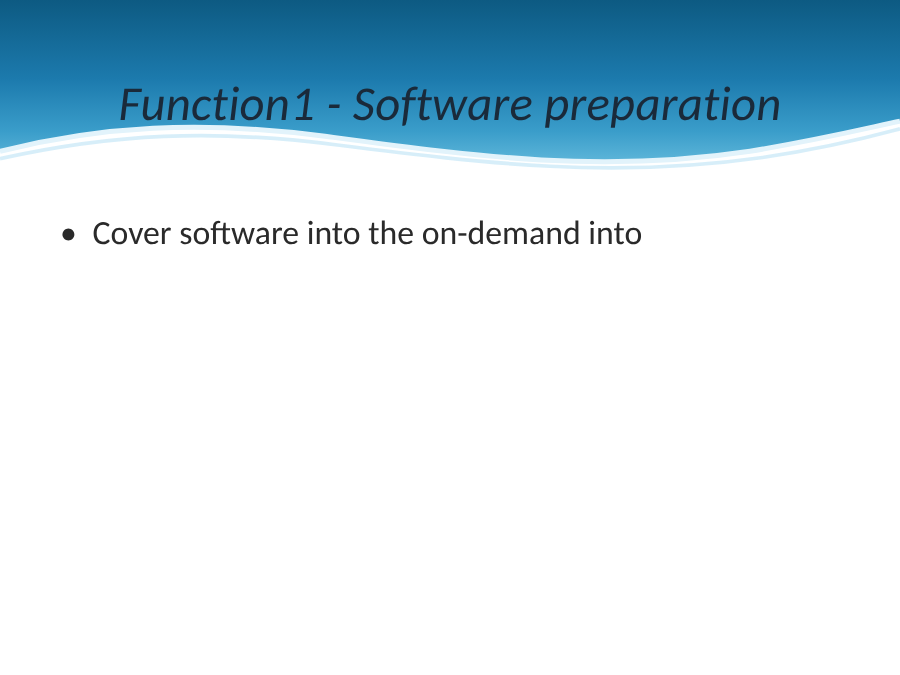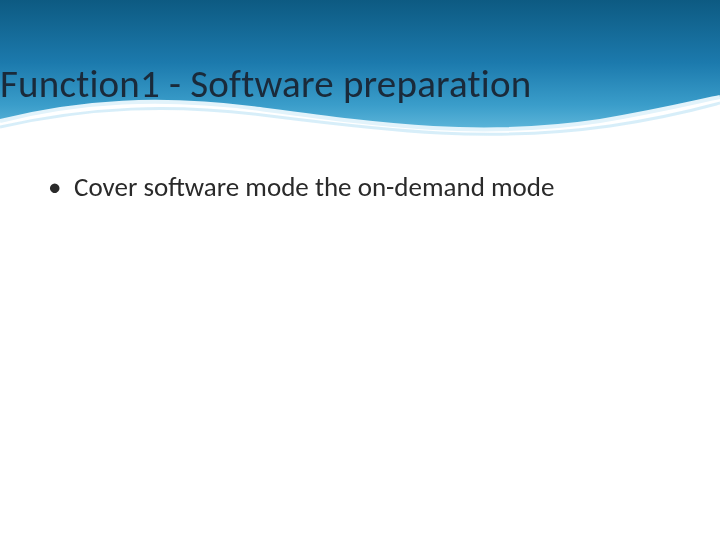--- a/index.html
+++ b/index.html
@@ -29,25 +29,26 @@
     bottom: -1px;
     width: 720px;
     height: 50px;
     display: block;
   }
   .title {
     position: absolute;
     top: 34px;
     left: 0;
     width: 100%;
-    text-align: left;
+    text-align: center;
     color: #1a2a3a;
     font-size: 39px;
     font-weight: 400;
     letter-spacing: 0.2px;
+    font-style: italic;
   }
   .body {
     position: absolute;
     top: 170px;
     left: 48px;
     right: 60px;
     font-size: 27px;
     color: #2a2a2a;
     line-height: 1.25;
   }
@@ -79,17 +80,17 @@
     <svg class="wave" viewBox="0 0 720 50" preserveAspectRatio="none">
       <path d="M0,30 C80,10 160,5 260,18 C380,34 480,48 600,30 C660,20 700,10 720,6 L720,50 L0,50 Z" fill="#ffffff"></path>
       <path d="M0,30 C80,10 160,5 260,18 C380,34 480,48 600,30 C660,20 700,10 720,6" fill="none" stroke="#e2f3fb" stroke-width="4"></path>
       <path d="M0,36 C90,16 170,12 270,25 C390,40 490,52 610,35 C670,26 705,16 720,12" fill="none" stroke="#cdeaf7" stroke-width="3" opacity="0.8"></path>
     </svg>
   </div>
 
   <div class="body">
     <ul>
       <li>
-        <span>Cover software mode the on-demand mode</span>
+        <span>Cover software into the on-demand into</span>
       </li>
     </ul>
   </div>
 </div>
 
 </body></html>

